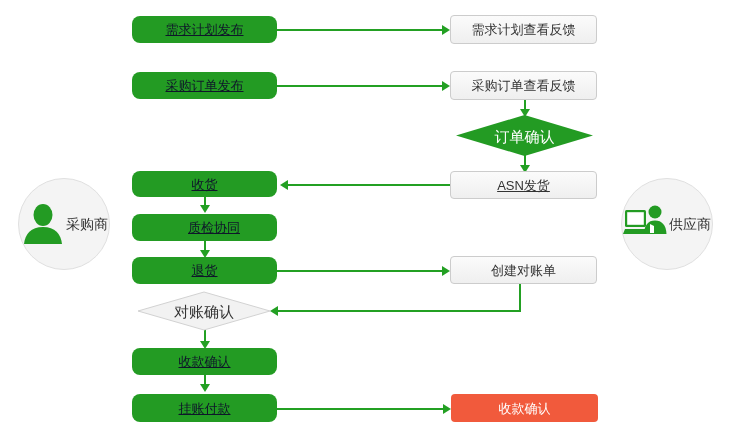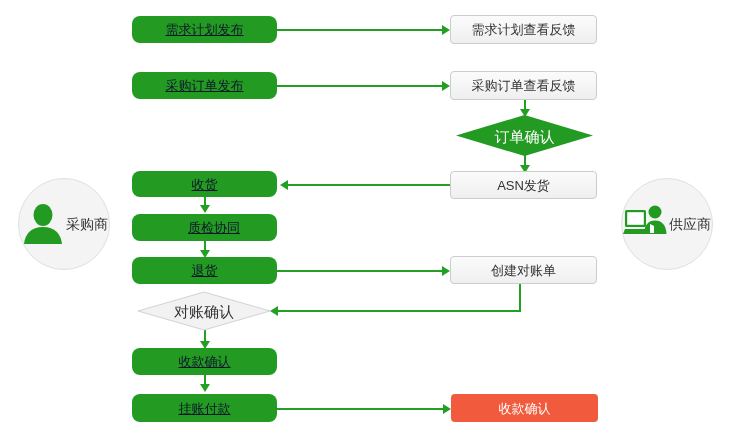--- a/index.html
+++ b/index.html
@@ -213,19 +213,19 @@
 
   <div class="node grey" style="left:450px; top:71px; width:147px; height:29px;">采购订单查看反馈</div>
 
   <div class="diamond green-d" style="left:456px; top:115px; width:137px; height:41px;">
     <svg width="137" height="41" viewBox="0 0 137 41">
       <polygon points="68.5,0 137,20.5 68.5,41 0,20.5" fill="#239b23"></polygon>
     </svg>
     <span class="dlabel">订单确认</span>
   </div>
 
-  <div class="node grey" style="left:450px; top:171px; width:147px; height:28px;">ASN发货</div>
+  <div class="node grey" style="left:450px; top:171px; width:147px; height:28px;text-decoration:underline;">ASN发货</div>
 
   <div class="node grey" style="left:450px; top:256px; width:147px; height:28px;">创建对账单</div>
 
   <div class="node red" style="left:451px; top:394px; width:147px; height:28px;">收款确认</div>
 
 </div>
 
 </body></html>

